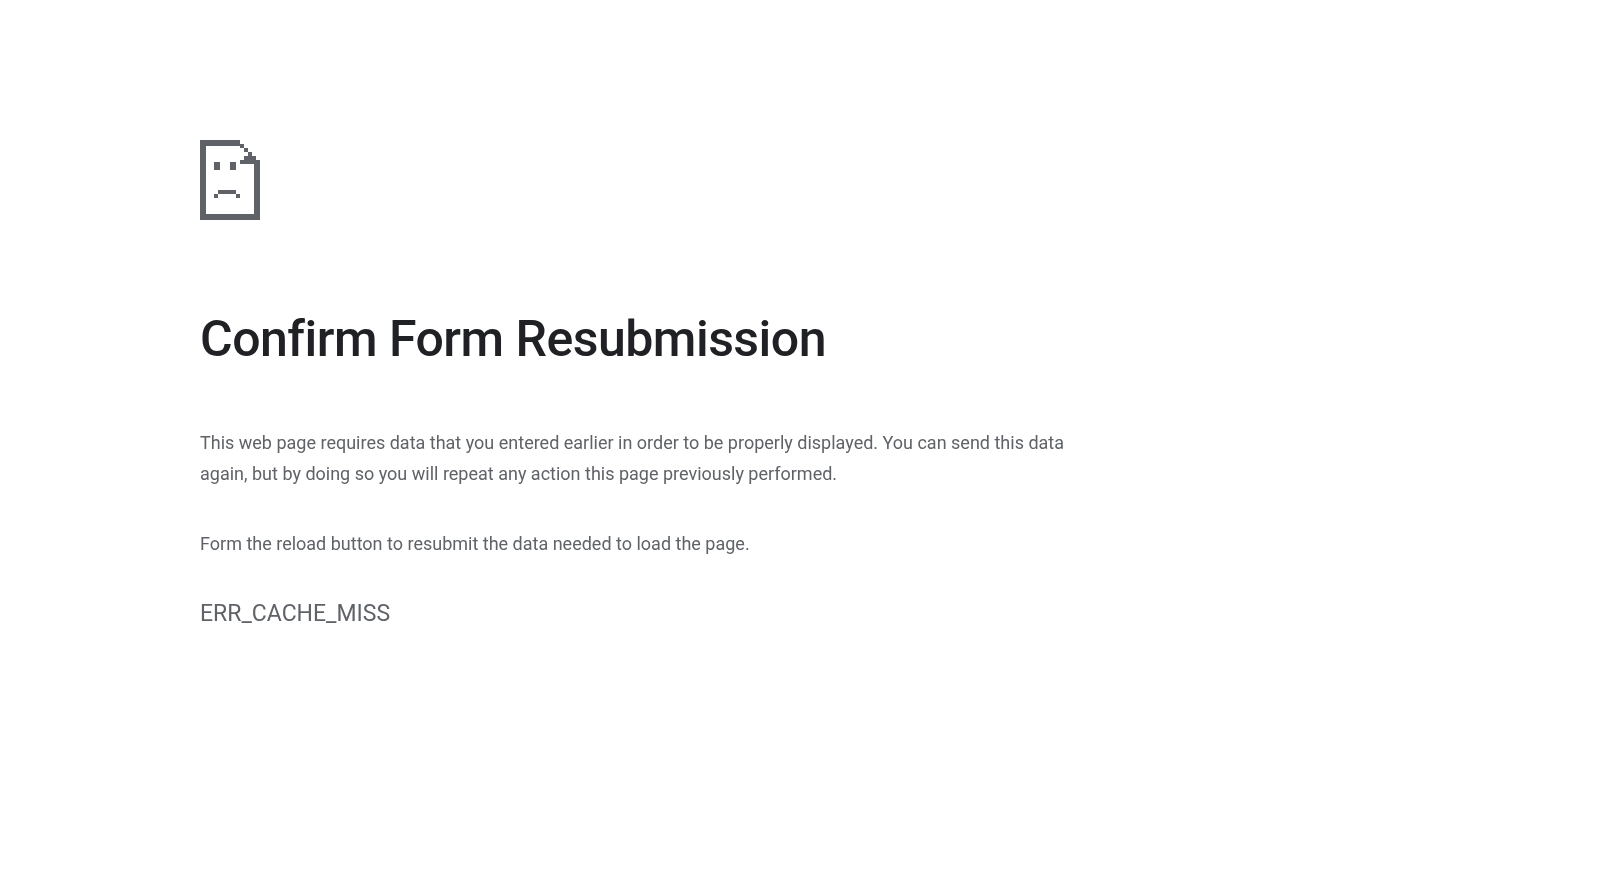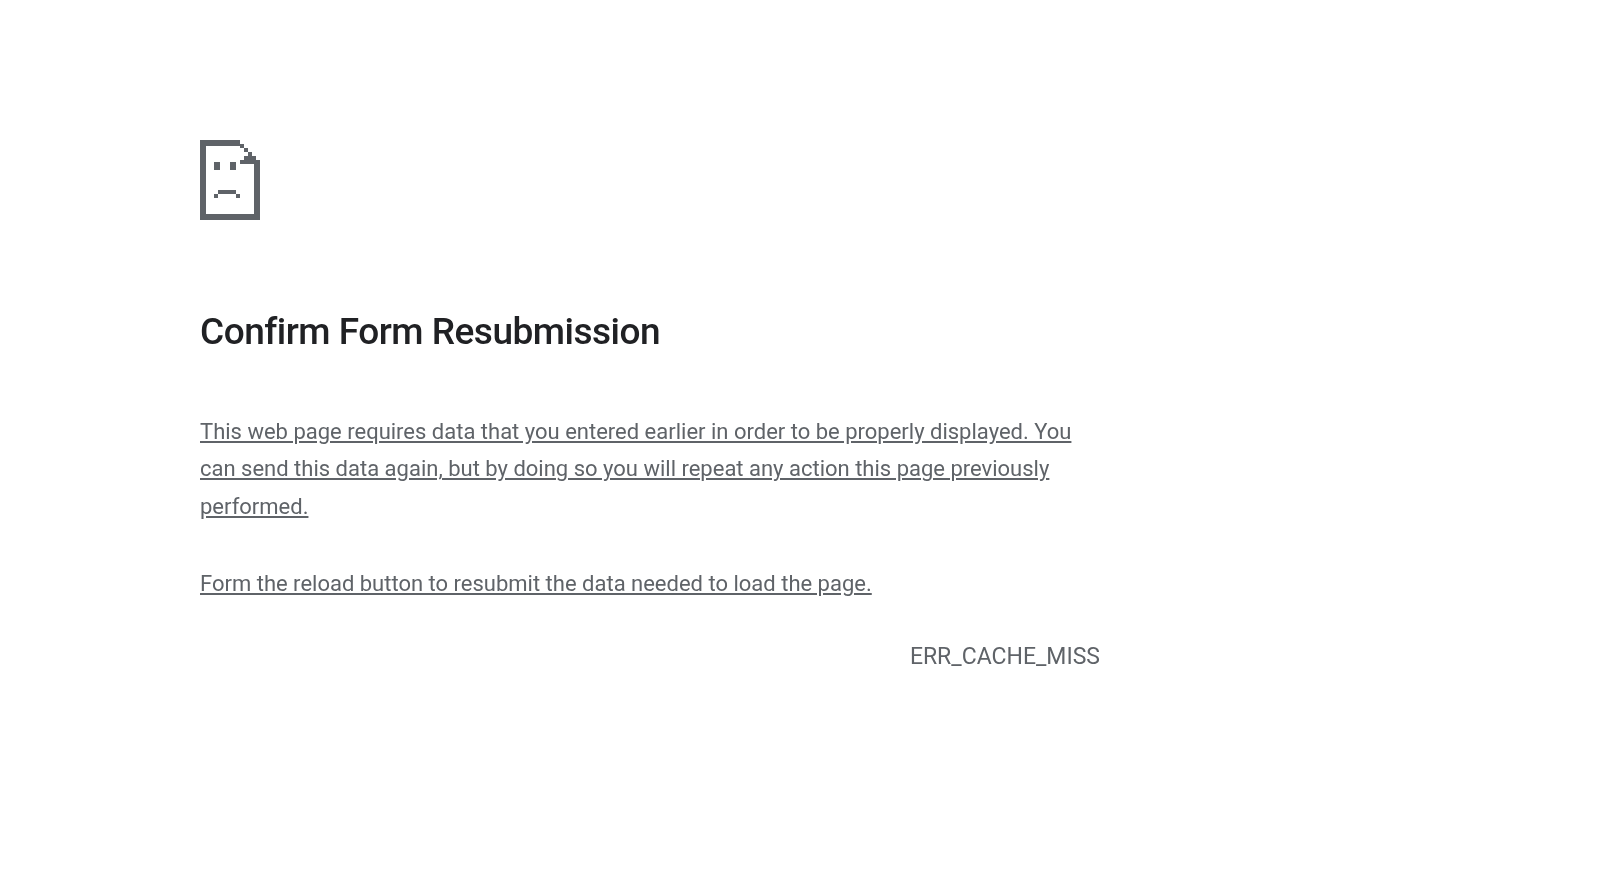--- a/index.html
+++ b/index.html
@@ -21,39 +21,37 @@
     }
     .icon-row {
       display: flex;
       align-items: flex-start;
       margin-bottom: 90px;
     }
     .sad-page-icon svg {
       display: block;
     }
     .title {
-      font-size: 37px;
+      font-size: 50px;
       font-weight: 500;
       color: #202124;
       margin-bottom: 60px;
       letter-spacing: -0.5px;
     }
     .paragraph {
-      font-size: 22px;
+      font-size: 18px;
       line-height: 1.7;
       color: #5f6368;
       margin-bottom: 40px;
       max-width: 1020px;
-      text-decoration: underline;
     }
     .error-code {
       font-size: 23px;
       color: #5f6368;
       margin-top: 30px;
-      text-align: right;
     }
   </style>
 </head>
 <body>
 
 <div class="container">
   <div class="icon-row">
     <span class="sad-page-icon">
       <svg width="62" height="80" viewBox="0 0 62 80" shape-rendering="crispEdges">
 

